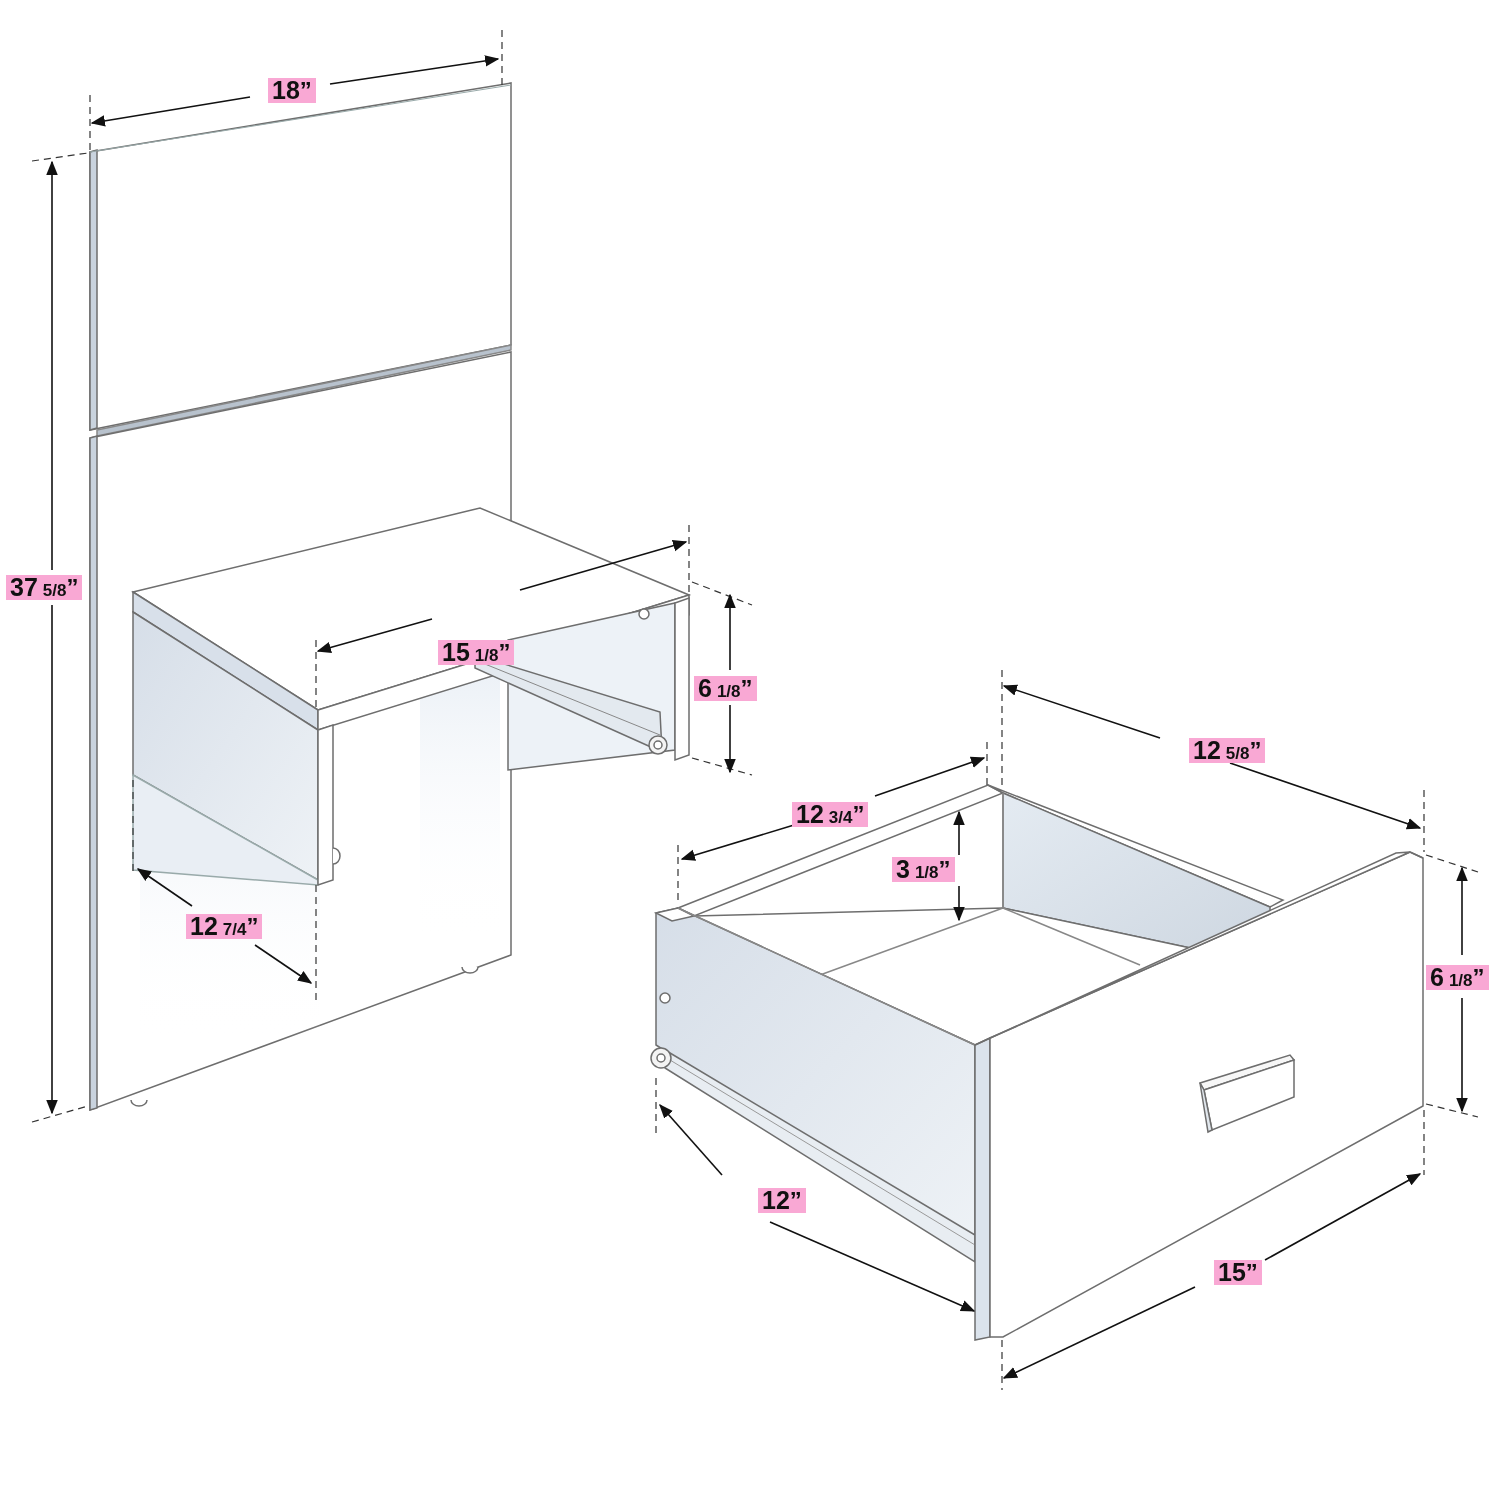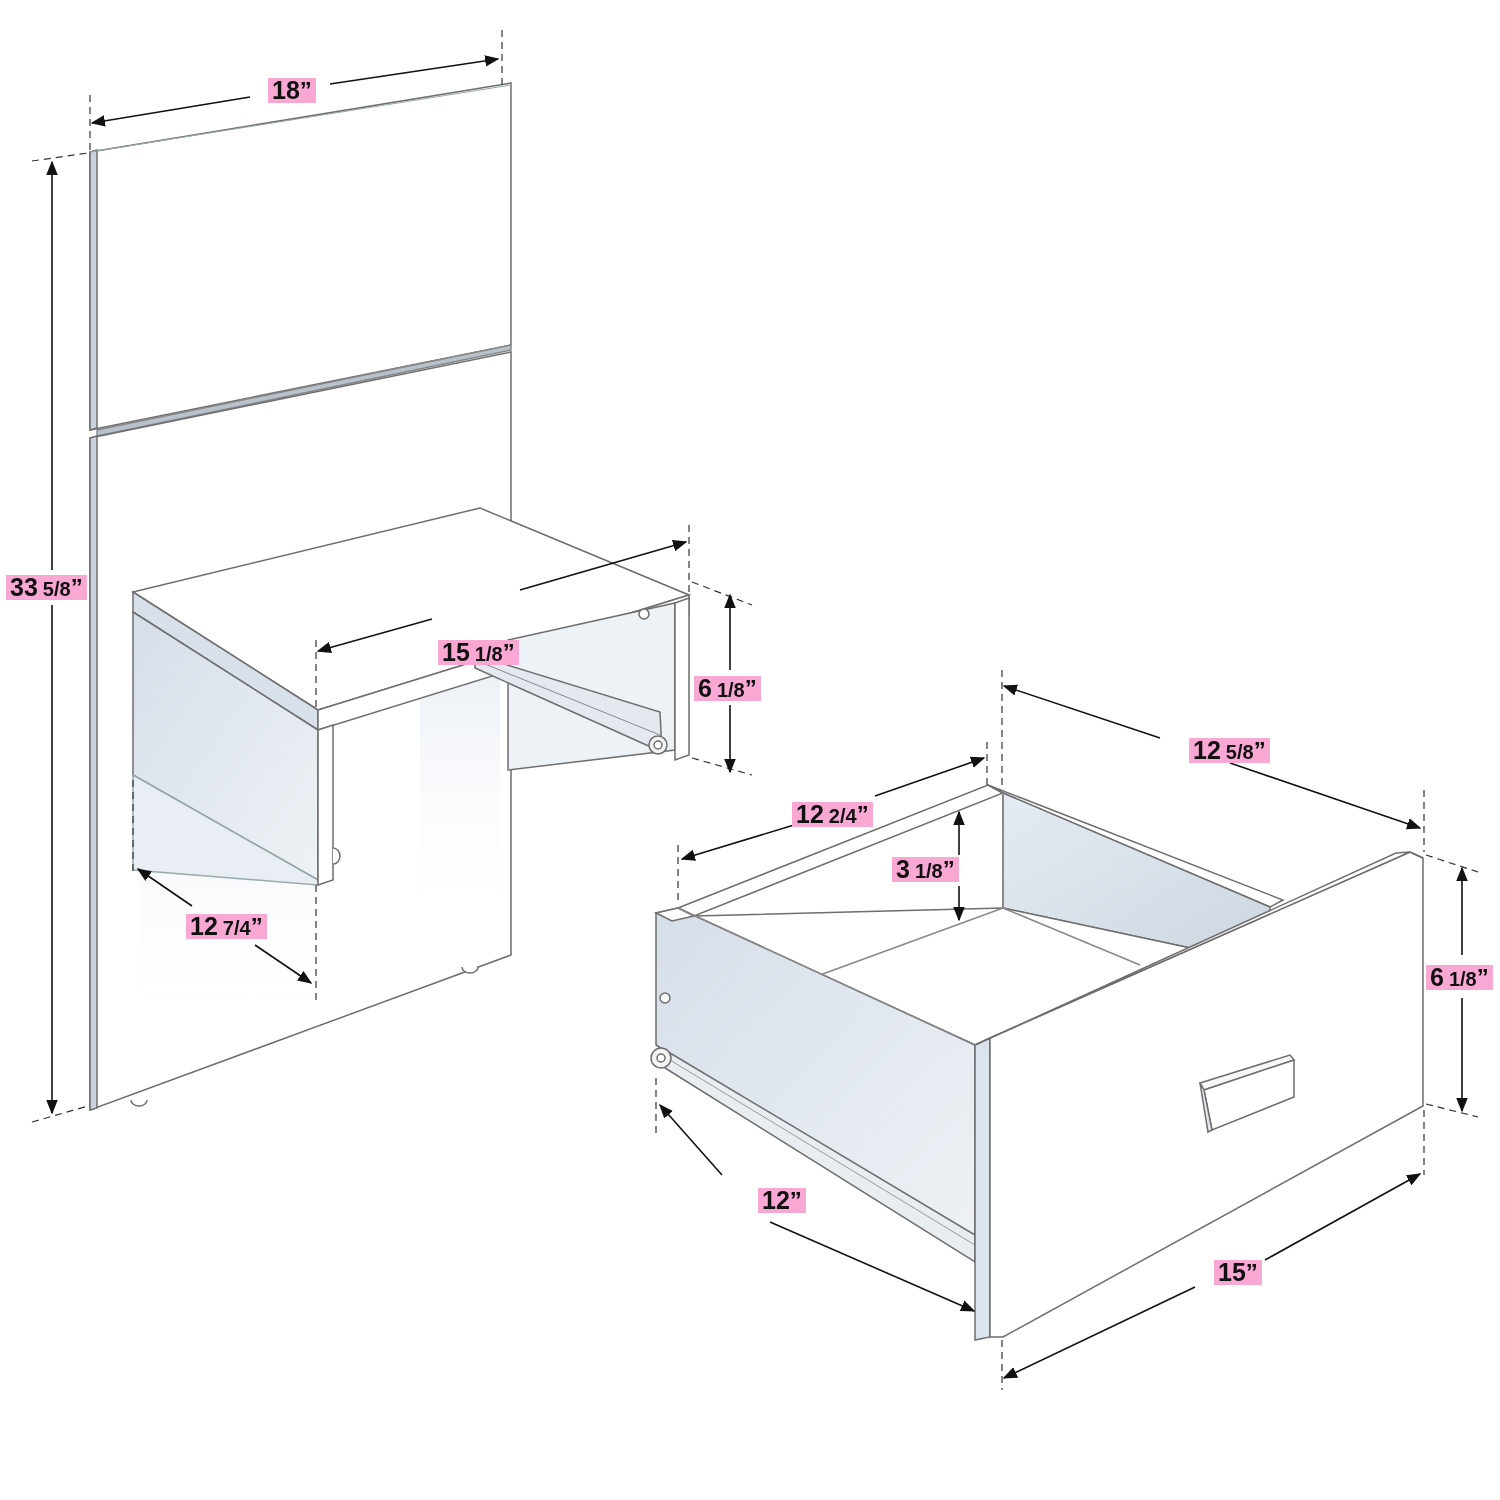--- a/index.html
+++ b/index.html
@@ -1,20 +1,20 @@
 <!DOCTYPE html>
 <html><head>
 <meta charset="utf-8">
 <style>
   html, body { margin: 0; padding: 0; background: #ffffff; }
   body { width: 1500px; height: 1500px; position: relative; overflow: hidden; }
   #canvas { position: absolute; left: 0; top: 0; width: 1500px; height: 1500px; }
   .lbl { position: absolute; font-family: "Liberation Sans", sans-serif; font-weight: bold; color: #111; white-space: nowrap; background: #f9a8d4; padding: 0 4px; line-height: 1; }
   .lbl .whole { font-size: 25px; }
-  .lbl .frac { font-size: 20px; margin-left: 5px; }
+  .lbl .frac { font-size: 17px; margin-left: 5px; }
   .lbl .inch { font-size: 24px; }
 </style>
 </head>
 <body>
 
 <svg id="canvas" width="1500" height="1500" viewBox="0 0 1500 1500" xmlns="http://www.w3.org/2000/svg">
   <defs>
     <marker id="arr" viewBox="0 0 10 10" refX="9" refY="5" markerWidth="9" markerHeight="9" orient="auto-start-reverse">
       <path d="M0,1 L10,5 L0,9 z" fill="#111"></path>
     </marker>
@@ -167,41 +167,41 @@
     <line x1="1004" y1="1378" x2="1195" y2="1287" marker-start="url(#arr)"></line>
     <line x1="1265" y1="1260" x2="1420" y2="1174" marker-end="url(#arr)"></line>
   </g>
 </svg>
 
 <div class="lbl" style="left:268px; top:78px;">
   <span class="whole">18</span><span class="inch">”</span>
 </div>
 
 <div class="lbl" style="left:6px; top:575px;">
-  <span class="whole">33</span><span class="frac">5/8</span><span class="inch">”</span>
+  <span class="whole">37</span><span class="frac">5/8</span><span class="inch">”</span>
 </div>
 
 <div class="lbl" style="left:438px; top:596px;margin-top:44px;">
   <span class="whole">15</span><span class="frac">1/8</span><span class="inch">”</span>
 </div>
 
 <div class="lbl" style="left:694px; top:676px;">
   <span class="whole">6</span><span class="frac">1/8</span><span class="inch">”</span>
 </div>
 
 <div class="lbl" style="left:186px; top:914px;">
   <span class="whole">12</span><span class="frac">7/4</span><span class="inch">”</span>
 </div>
 
 <div class="lbl" style="left:1189px; top:738px;">
   <span class="whole">12</span><span class="frac">5/8</span><span class="inch">”</span>
 </div>
 
 <div class="lbl" style="left:792px; top:802px;">
-  <span class="whole">12</span><span class="frac">2/4</span><span class="inch">”</span>
+  <span class="whole">12</span><span class="frac">3/4</span><span class="inch">”</span>
 </div>
 
 <div class="lbl" style="left:892px; top:857px;">
   <span class="whole">3</span><span class="frac">1/8</span><span class="inch">”</span>
 </div>
 
 <div class="lbl" style="left:1426px; top:965px;">
   <span class="whole">6</span><span class="frac">1/8</span><span class="inch">”</span>
 </div>
 

